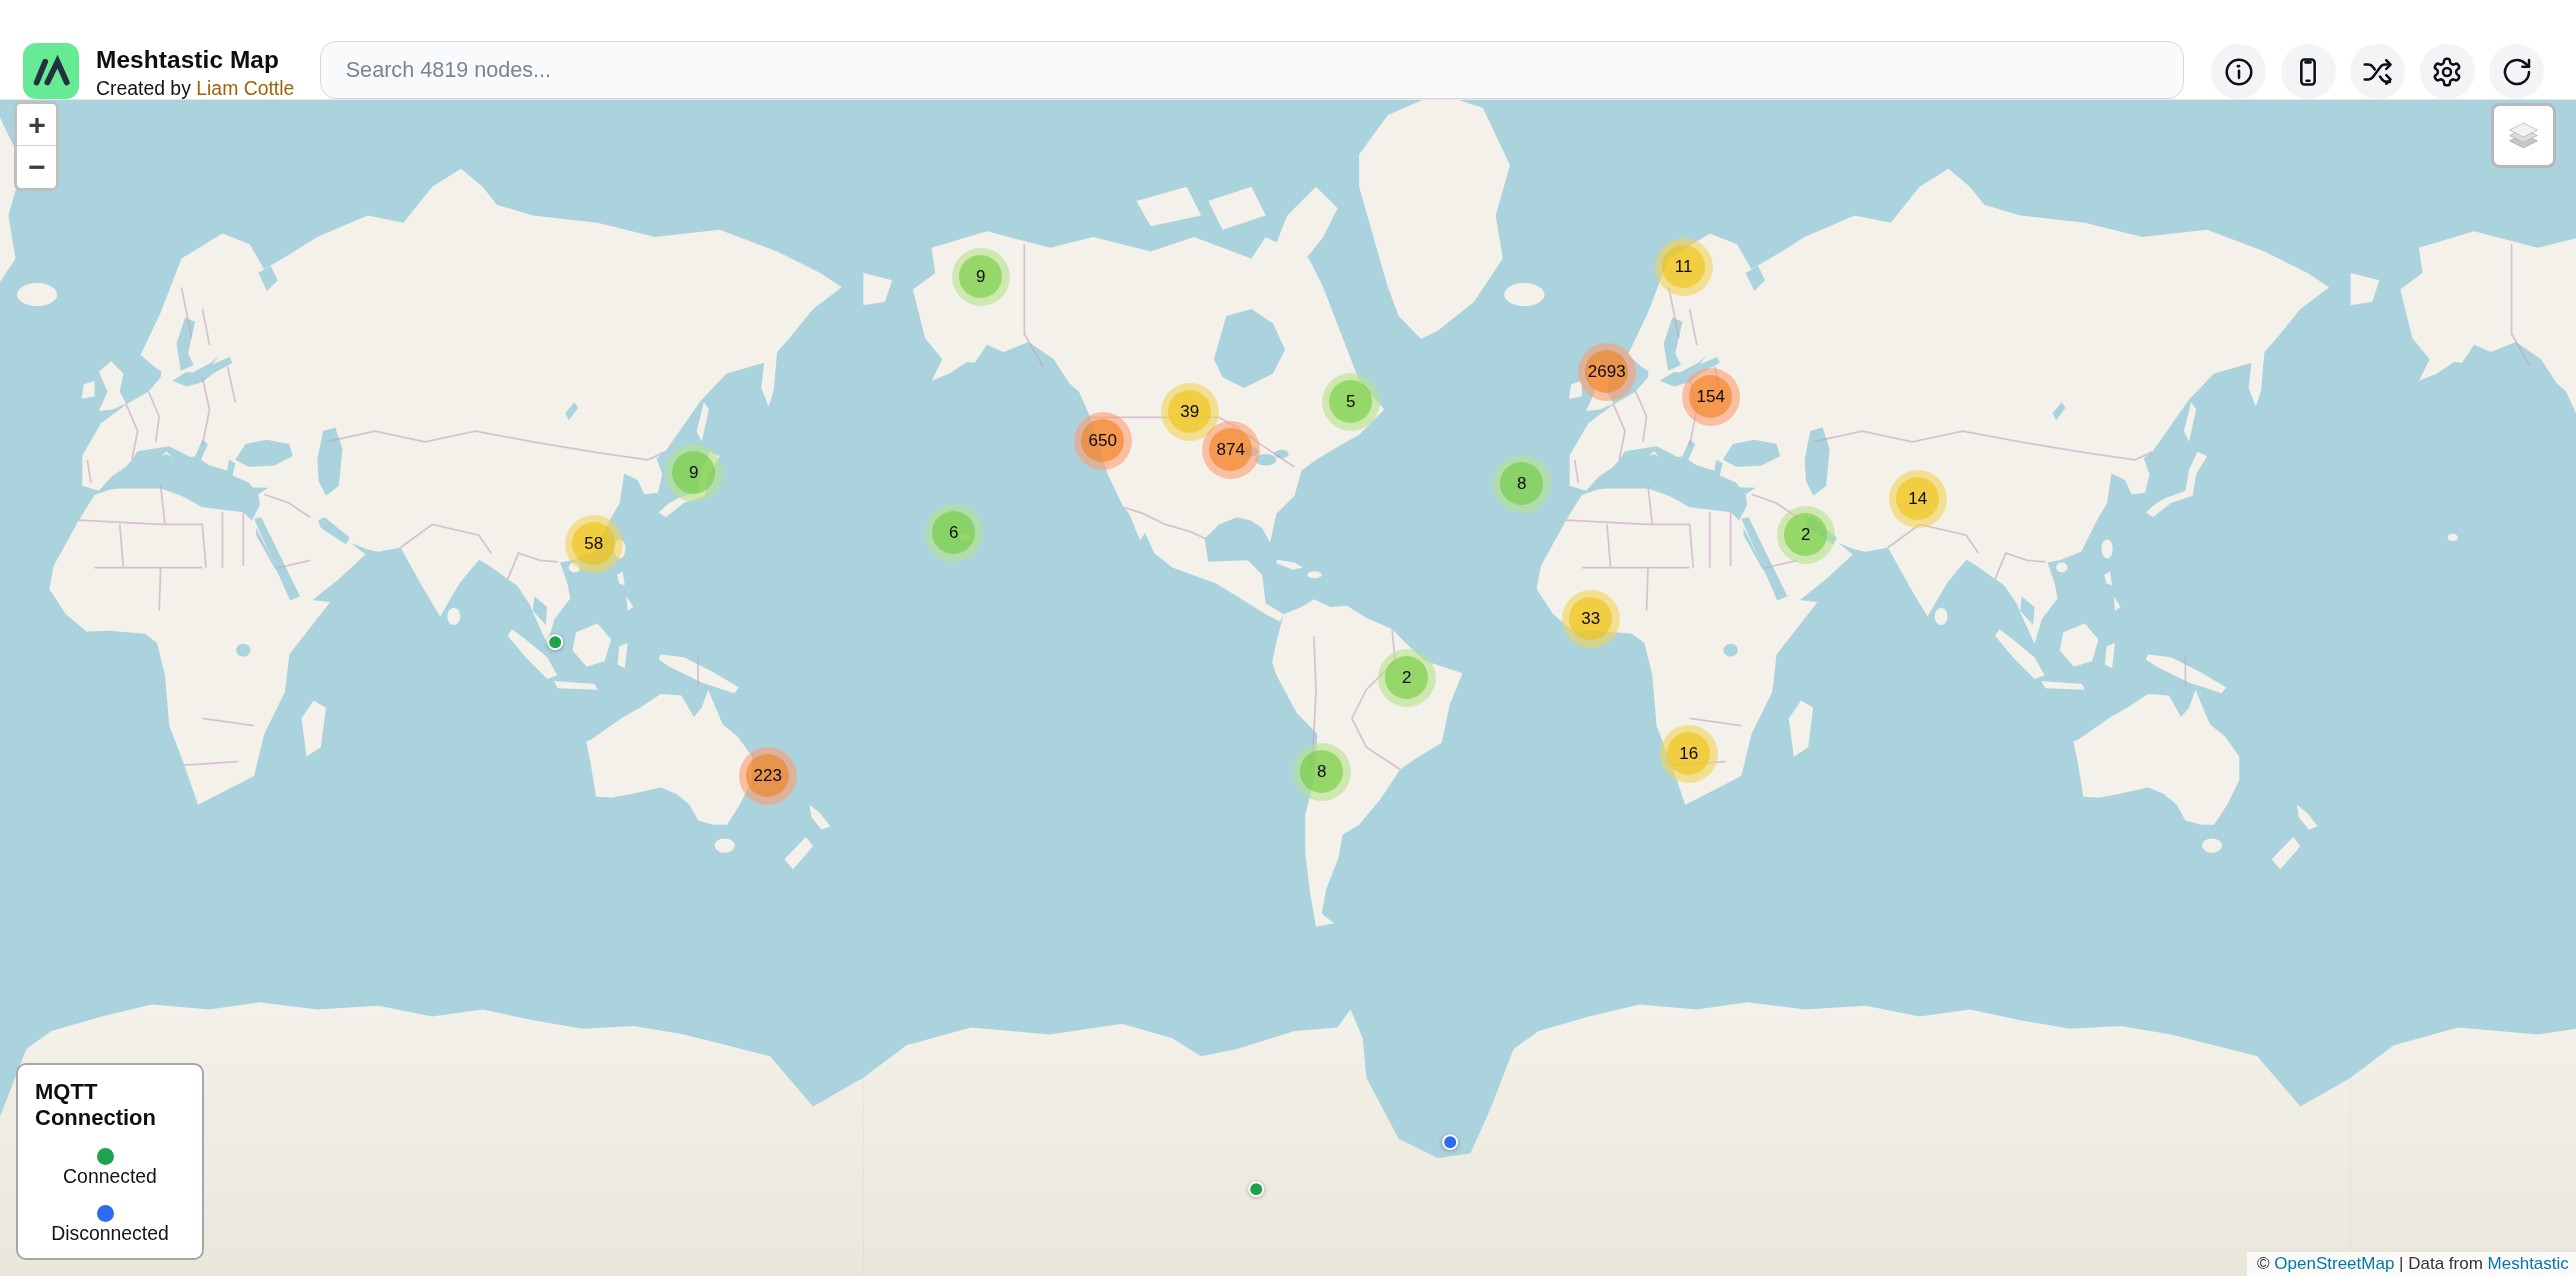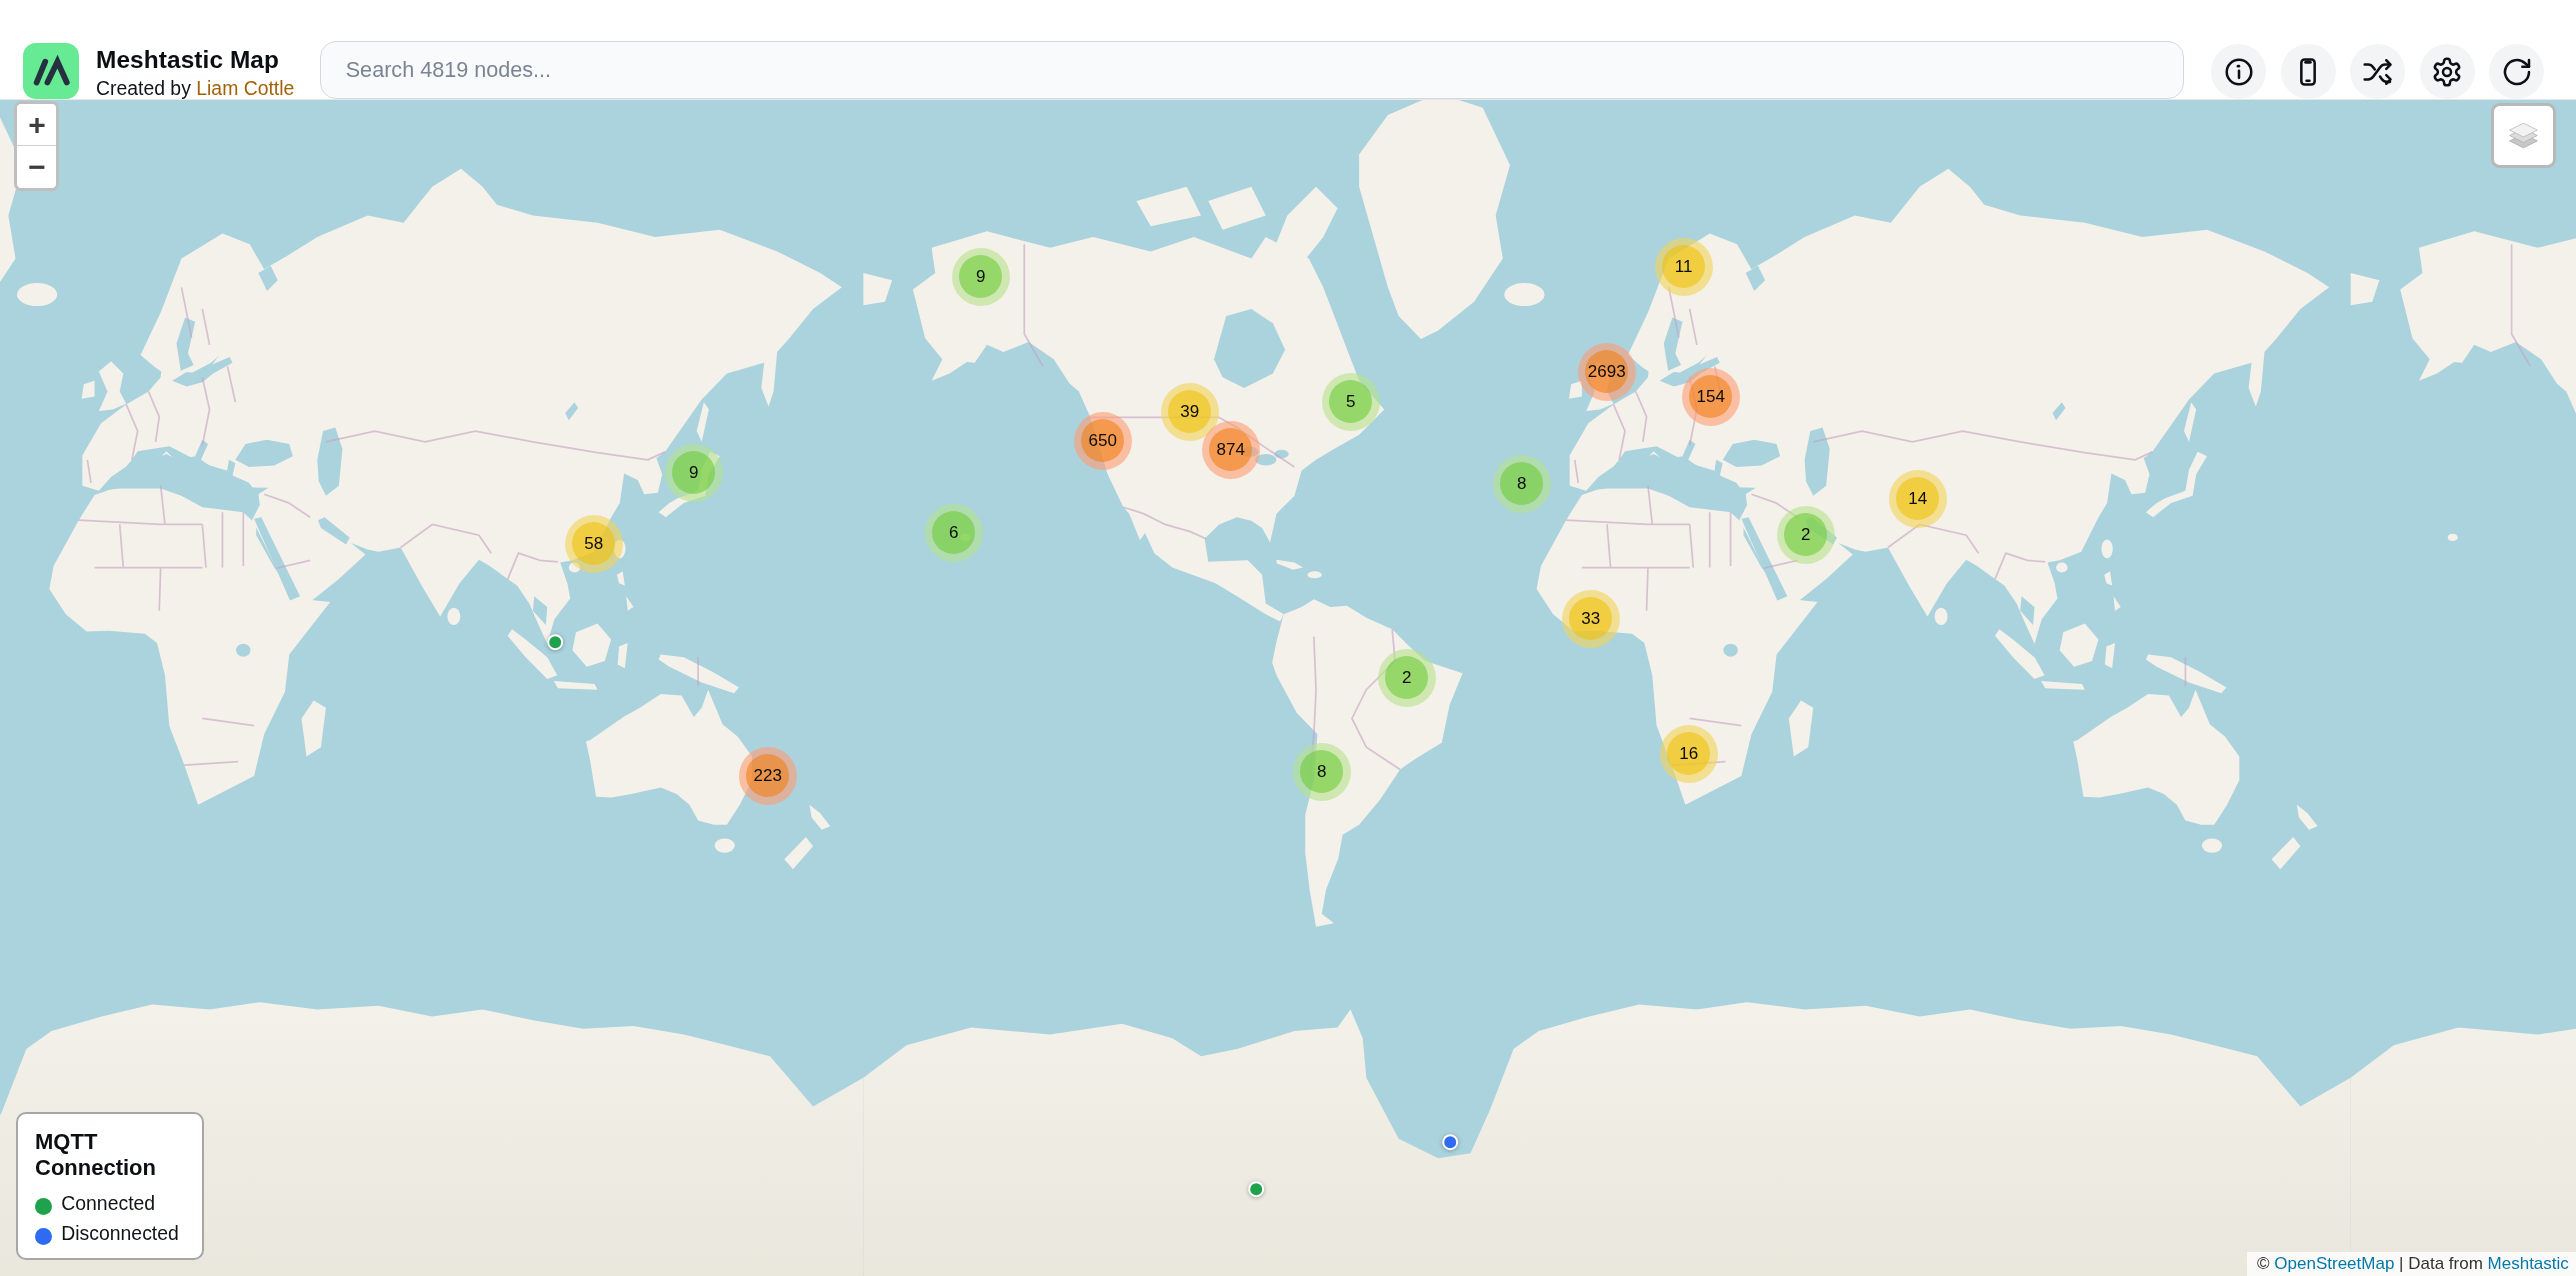--- a/index.html
+++ b/index.html
@@ -50,21 +50,21 @@
     font-size:17px; color:#0c0c0c; }
   .dot-marker { position:absolute; width:16px; height:16px; border-radius:50%;
     border:2.9px solid #ffffff; transform:translate(-10.8px,-10.8px);
     box-shadow:0 0.7px 4.3px rgba(0,0,0,.3); cursor:pointer; z-index:21; }
 
   
   .legend { position:absolute; left:16px; bottom:16px; width:188px;
     background:#ffffff; border:2.2px solid #a6a6a6; border-radius:10px;
     padding:14.4px 17px 13px 17px; z-index:31; }
   .legend-title { font-size:22px; font-weight:700; color:#0c0f13; margin-bottom:11.5px; }
-  .legend-row { display:flex; align-items:flex-end; margin-top:7px; }
+  .legend-row { display:flex; align-items:center; margin-top:17px;flex-direction:column; }
   .legend-dot { width:17px; height:17px; border-radius:50%; margin-right:9.3px; flex:0 0 auto; }
   .legend-label { font-size:19.4px; color:#101418; }
 
   
   .attribution { position:absolute; right:0; bottom:0; height:24.4px;
     background:rgba(255,255,255,.78); display:flex; align-items:center;
     padding:0 7.2px 0 10px; font-size:17px; color:#333; z-index:31; white-space:pre; }
   .attribution a { color:#0078a8; text-decoration:none; cursor:pointer; }
 </style>
 </head>

